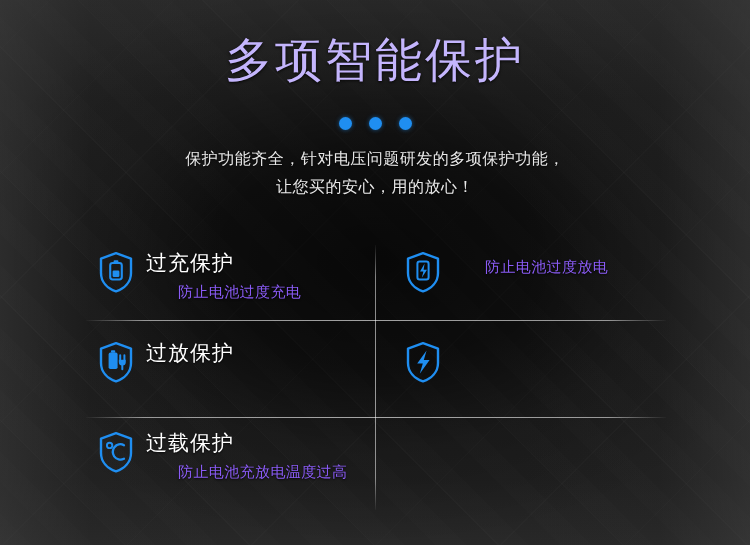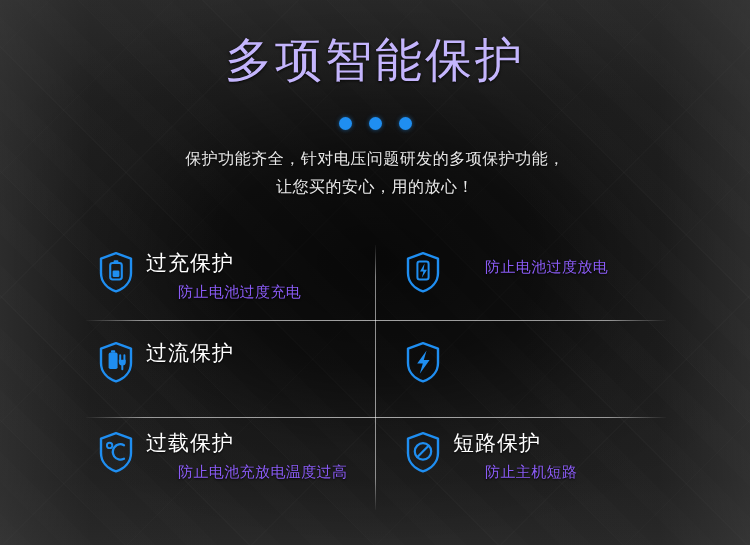--- a/index.html
+++ b/index.html
@@ -272,21 +272,21 @@
           <svg viewBox="0 0 40 44">
             <path d="M20 3.2 L35 8.6 V23 C35 32 28.6 38.4 20 41.4 C11.4 38.4 5 32 5 23 V8.6 Z" fill="none" stroke="#1f8ef1" stroke-width="2.4" stroke-linejoin="round"></path>
             <rect x="12.6" y="12.6" width="9" height="16.4" rx="1.8" fill="#1f8ef1"></rect>
             <rect x="15.0" y="10.2" width="4.2" height="2.5" rx="0.8" fill="#1f8ef1"></rect>
             <path d="M24.2 15.2 v4.4 M28.4 15.2 v4.4" stroke="#1f8ef1" stroke-width="2" stroke-linecap="round"></path>
             <path d="M22.8 19.8 h7 v2.2 a3.5 3.5 0 0 1 -3.5 3.5 a3.5 3.5 0 0 1 -3.5 -3.5 z" fill="#1f8ef1"></path>
             <path d="M26.3 25.6 v3.6" stroke="#1f8ef1" stroke-width="2" stroke-linecap="round"></path>
           </svg>
         </span>
         <span class="cell-text">
-          <span class="cell-title">过流保护</span>
+          <span class="cell-title">过放保护</span>
         </span>
       </div>
 
       <div class="cell cell-right">
         <span class="icon">
           <svg viewBox="0 0 40 44">
             <path d="M20 3.2 L35 8.6 V23 C35 32 28.6 38.4 20 41.4 C11.4 38.4 5 32 5 23 V8.6 Z" fill="none" stroke="#1f8ef1" stroke-width="2.4" stroke-linejoin="round"></path>
             <path d="M23.6 10.6 L14.2 23.6 h5.6 l-3 10.2 L26.6 20 h-5.8 z" fill="#1f8ef1"></path>
           </svg>
         </span>
@@ -299,29 +299,16 @@
             <circle cx="13.6" cy="15.4" r="2.7" fill="none" stroke="#1f8ef1" stroke-width="1.9"></circle>
             <path d="M28 15.2 a7.6 7.6 0 0 0 -9.6 2 a8.4 8.4 0 0 0 -0.2 9.2 a7.6 7.6 0 0 0 9.8 2.3" fill="none" stroke="#1f8ef1" stroke-width="2.3" stroke-linecap="round"></path>
           </svg>
         </span>
         <span class="cell-text">
           <span class="cell-title">过载保护</span>
           <span class="cell-desc" style="display:block">防止电池充放电温度过高</span>
         </span>
       </div>
 
-      <div class="cell cell-right">
-        <span class="icon">
-          <svg viewBox="0 0 40 44">
-            <path d="M20 3.2 L35 8.6 V23 C35 32 28.6 38.4 20 41.4 C11.4 38.4 5 32 5 23 V8.6 Z" fill="none" stroke="#1f8ef1" stroke-width="2.4" stroke-linejoin="round"></path>
-            <circle cx="20" cy="21.4" r="8.2" fill="none" stroke="#1f8ef1" stroke-width="2.2"></circle>
-            <path d="M14.4 27 L25.6 15.8" stroke="#1f8ef1" stroke-width="2.2" stroke-linecap="round"></path>
-          </svg>
-        </span>
-        <span class="cell-text">
-          <span class="cell-title">短路保护</span>
-          <span class="cell-desc" style="display:block">防止主机短路</span>
-        </span>
-      </div>
 
     </div>
   </div>
 </div>
 
 </body></html>

